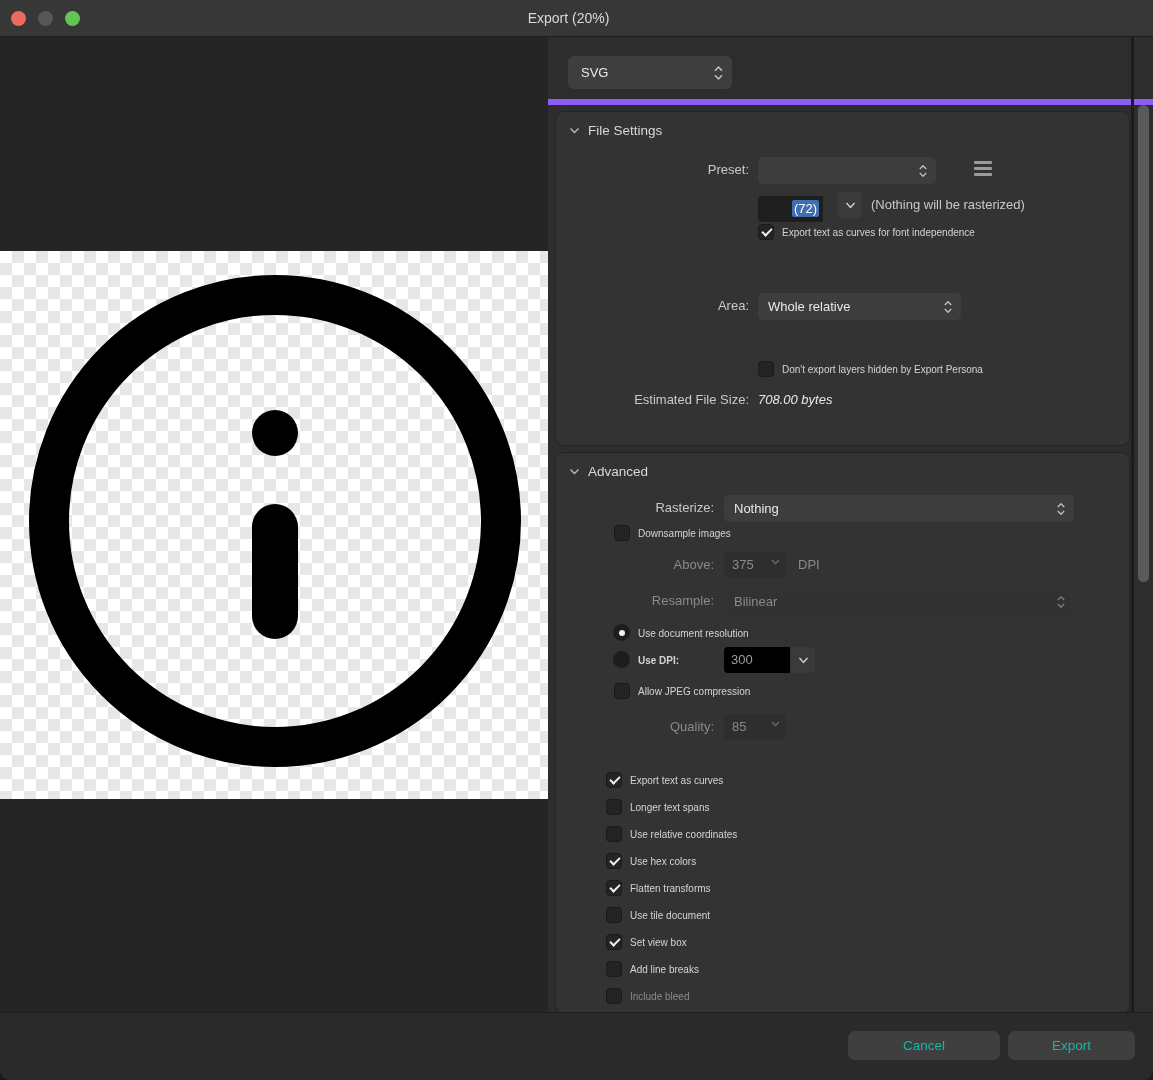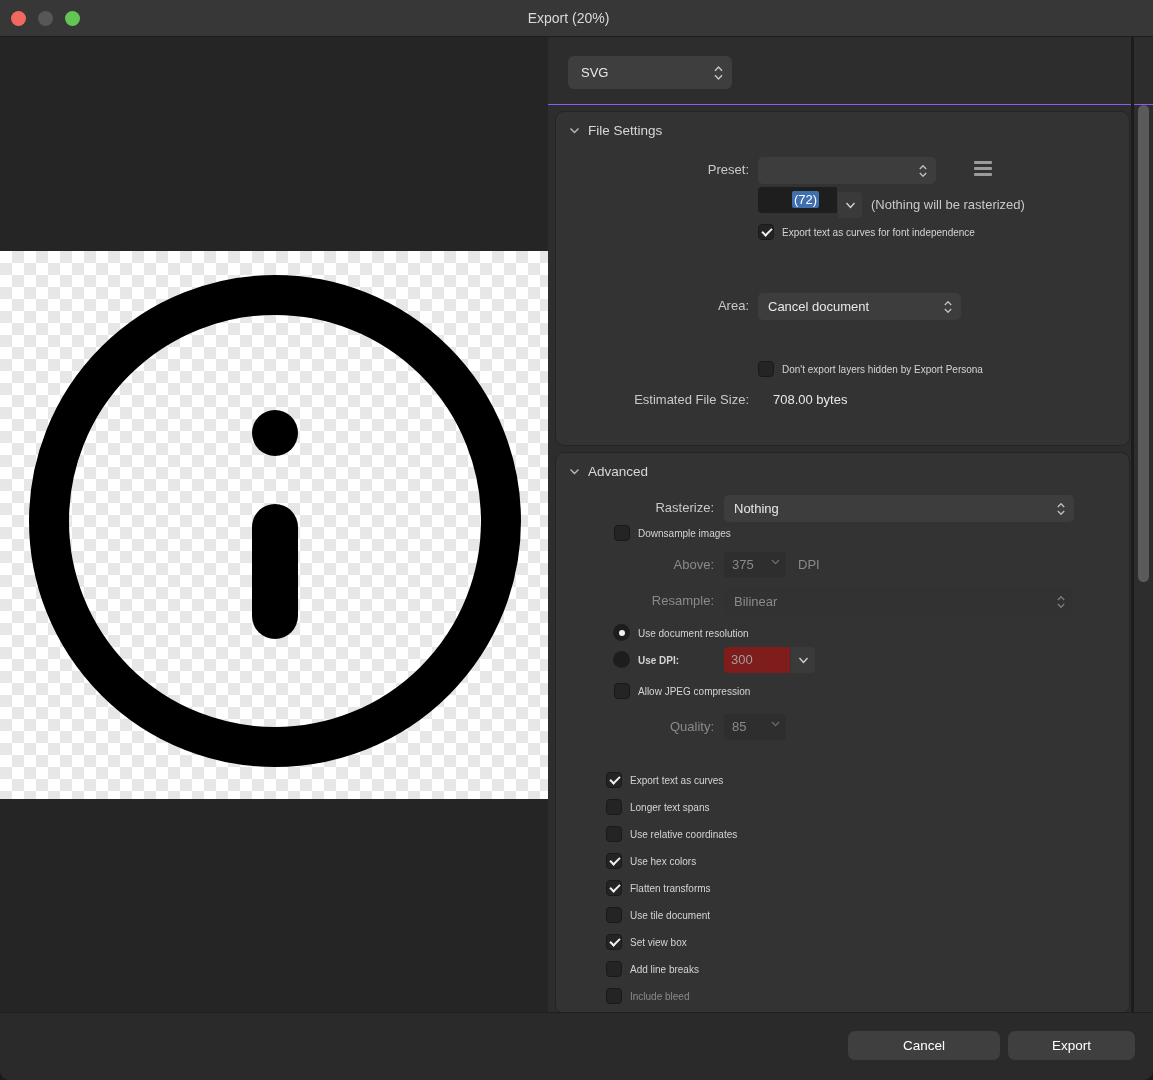--- a/index.html
+++ b/index.html
@@ -24,21 +24,21 @@
   .preview { position:absolute; left:0; top:37px; width:548px; height:975px; background:#252525; }
   .checker { position:absolute; left:0; top:214px; width:548px; height:548px;
              background-color:#ffffff;
              background-image:conic-gradient(#e7e7e7 25%, #ffffff 25% 50%, #e7e7e7 50% 75%, #ffffff 75%);
              background-size:24px 24px; }
   .preview-svg { position:absolute; left:0; top:0; }
 
   
   .settings { position:absolute; left:548px; top:37px; width:605px; height:975px; background:#2d2d2d; }
   .format-strip { position:absolute; left:0; top:0; width:605px; height:68px;
-                  border-bottom:1px solid #8b5cf6; background:#2d2d2d; }
+                  border-bottom:6px solid #8b5cf6; background:#2d2d2d; }
   .format-select { position:absolute; left:20px; top:19px; width:164px; height:33px;
                    background:#3e3e3e; border-radius:6px; color:#e8e8e8; font-size:13px;
                    line-height:33px; padding-left:13px; cursor:default; }
   .updown { position:absolute; right:8px; top:50%; transform:translateY(-50%); }
 
   .panel { position:absolute; left:7px; width:575px; background:#333333;
            border:1px solid #242424; border-radius:9px; }
   .panel.file { top:74px;  height:335px; }
   .panel.adv  { top:415px; height:562px; }
 
@@ -73,47 +73,47 @@
   .radio { position:absolute; width:17px; height:17px; background:#1d1d1d; border-radius:50%; }
   .radio.checked::after { content:""; position:absolute; left:5.5px; top:5.5px; width:6px;
               height:6px; border-radius:50%; background:#f2f2f2; }
 
   
   .fs-preset-lbl { left:0; top:45px; width:193px; }
   .fs-preset-dd  { left:202px; top:45px; width:178px; }
   .fs-menu-icon  { position:absolute; left:418px; top:49px; width:18px; height:18px; }
   .fs-menu-icon span { display:block; height:3px; background:#9b9b9b; margin-bottom:3px; border-radius:1px; }
   .fs-dpi-lbl   { left:0; top:80px; width:193px; }
-  .fs-dpi-field { left:202px; top:75px; width:79px; background:#1e1e1e; color:#e8e8e8;padding-left:34px; }
+  .fs-dpi-field { left:202px; top:84px; width:65px; background:#1e1e1e; color:#e8e8e8;padding-left:34px; }
   .fs-dpi-btn   { left:282px; top:80px; }
   .fs-dpi-note  { position:absolute; left:315px; top:80px; font-size:13px; color:#c9c9c9; line-height:26px; }
   .fs-curves-cb  { left:202px; top:112px; }
   .fs-curves-lbl { left:226px; top:112px; }
   .fs-area-lbl { left:0; top:181px; width:193px; }
   .fs-area-dd  { left:202px; top:181px; width:203px; }
   .fs-hidden-cb  { left:202px; top:249px; }
   .fs-hidden-lbl { left:226px; top:249px; }
   .fs-est-lbl { left:0; top:275px; width:193px; }
-  .fs-est-val { position:absolute; left:217px; top:275px; line-height:26px; }
+  .fs-est-val { position:absolute; left:202px; top:275px; line-height:26px;font-style:italic; }
 
   
   .ad-rast-lbl { left:0; top:42px; width:158px; }
   .ad-rast-dd  { left:168px; top:42px; width:350px; }
   .ad-down-cb  { left:58px; top:72px; }
   .ad-down-lbl { left:82px; top:72px; }
   .ad-above-lbl { left:0; top:99px; width:158px; }
   .ad-above-combo { left:168px; top:99px; width:62px; }
   .ad-above-dpi { position:absolute; left:242px; top:99px; font-size:13px; color:#8a8a8a; line-height:26px; }
   .ad-resample-lbl { left:0; top:135px; width:158px; }
   .ad-resample-dd  { left:168px; top:135px; width:350px; }
   .ad-docres-radio { left:57px; top:171px; }
   .ad-docres-lbl   { left:82px; top:172px; }
   .ad-usedpi-radio { left:57px; top:198px; }
   .ad-usedpi-lbl   { left:82px; top:199px; font-weight:bold; }
-  .ad-usedpi-field { left:168px; top:194px; width:66px; background:#7f1d1d; color:#9f9f9f; }
+  .ad-usedpi-field { left:168px; top:194px; width:66px; background:#000000; color:#9f9f9f; }
   .ad-usedpi-btn   { left:235px; top:194px; }
   .ad-jpeg-cb  { left:58px; top:230px; }
   .ad-jpeg-lbl { left:82px; top:230px; }
   .ad-quality-lbl   { left:0; top:261px; width:158px; }
   .ad-quality-combo { left:168px; top:261px; width:62px; }
 
   .opt-cb  { left:50px; }
   .opt-lbl { left:74px; }
   .o0 { top:319px; } .o1 { top:346px; } .o2 { top:373px; } .o3 { top:400px; }
   .o4 { top:427px; } .o5 { top:454px; } .o6 { top:481px; } .o7 { top:508px; }
@@ -122,21 +122,21 @@
 
   
   .scroll-sep { position:absolute; left:583px; top:0; width:3px; height:975px; background:#1c1c1c; }
   .scroll-thumb { position:absolute; left:590px; top:68px; width:11px; height:477px;
                   background:#5a5a5a; border-radius:6px; }
 
   
   .footer { position:absolute; left:0; top:1012px; width:1153px; height:68px;
             background:#2a2a2a; border-top:1px solid #1e1e1e; }
   .btn { position:absolute; top:18px; height:29px; background:#3f3f3f; border:none;
-         border-radius:7px; color:#ffffff; font-size:13.5px; font-family:"Liberation Sans",sans-serif;
+         border-radius:7px; color:#14b8a6; font-size:13.5px; font-family:"Liberation Sans",sans-serif;
          cursor:default; }
   .btn.cancel { left:848px; width:152px; }
   .btn.export { left:1008px; width:127px; }
 
   svg.chev { display:block; }
 </style>
 </head>
 <body>
 
 <div class="window">
@@ -206,21 +206,21 @@
             <path d="M1.5 1 5.5 5.4 9.5 1" fill="none" stroke="#d2d2d2" stroke-width="1.4"></path>
           </svg>
       </div>
       <div class="fs-dpi-note">(Nothing will be rasterized)</div>
 
       <div class="checkbox fs-curves-cb checked"></div>
       <div class="cb-label fs-curves-lbl">Export text as curves for font independence</div>
 
       <div class="lbl fs-area-lbl">Area:</div>
       <div class="dropdown fs-area-dd">
-        <span>Cancel document</span>
+        <span>Whole relative</span>
         <span class="updown">
           <svg class="chev" width="10" height="15" viewBox="0 0 10 15">
               <path d="M1.8 5.4 5 2.2 8.2 5.4" fill="none" stroke="#bdbdbd" stroke-width="1.4"></path>
               <path d="M1.8 9.6 5 12.8 8.2 9.6" fill="none" stroke="#bdbdbd" stroke-width="1.4"></path>
             </svg>
         </span>
       </div>
 
       <div class="checkbox fs-hidden-cb"></div>
       <div class="cb-label fs-hidden-lbl">Don't export layers hidden by Export Persona</div>

